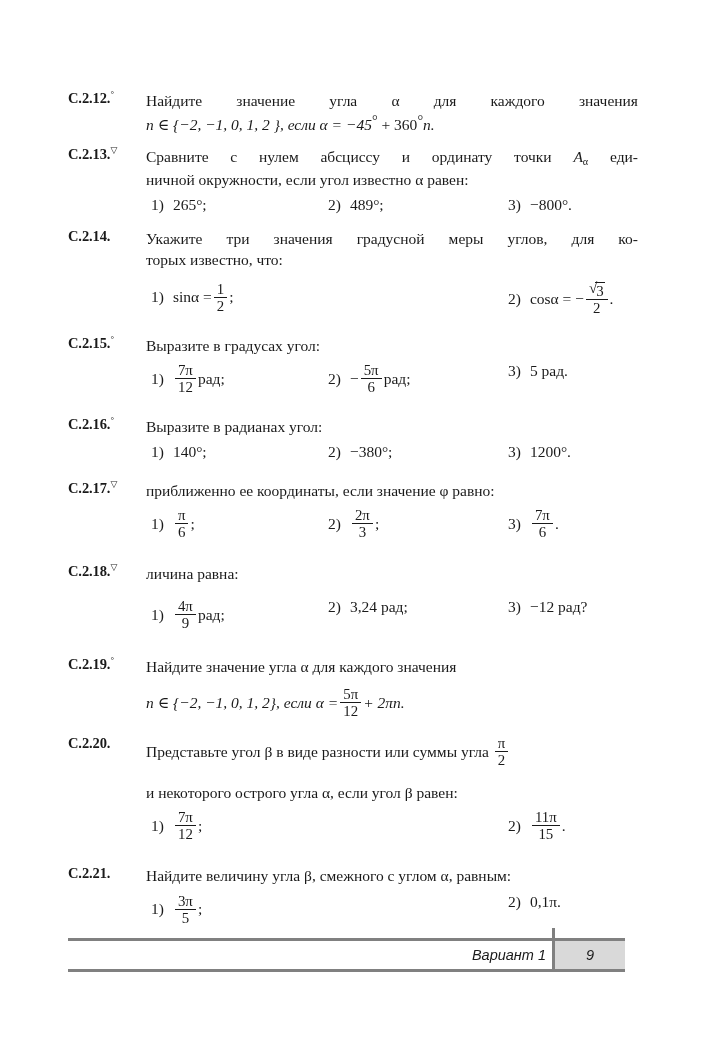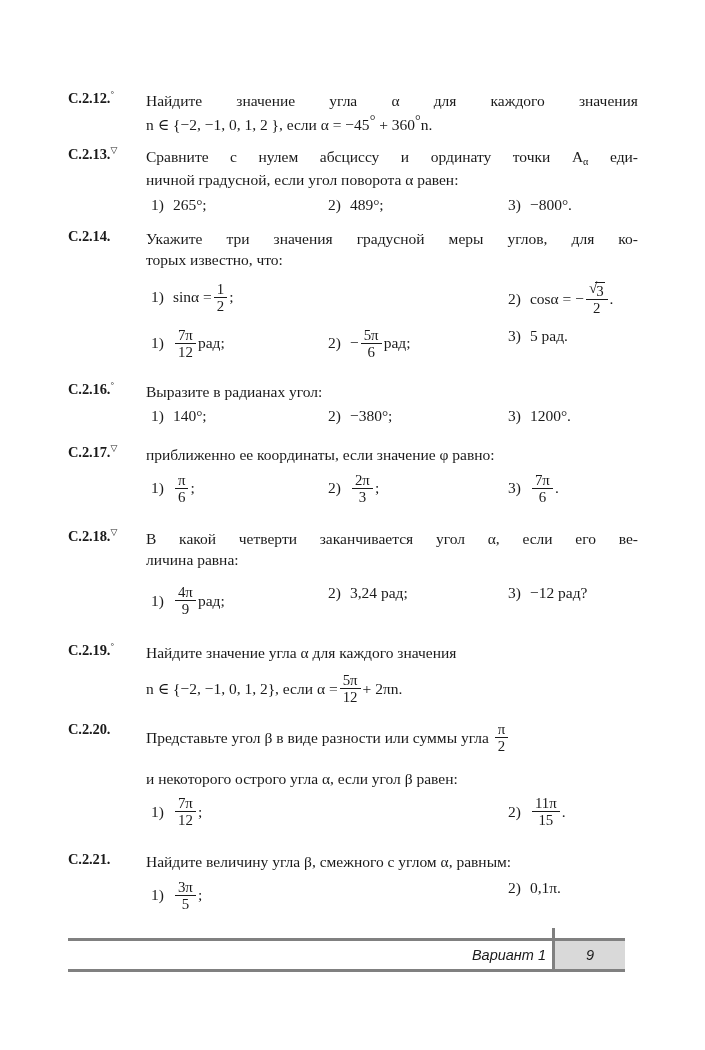--- a/index.html
+++ b/index.html
@@ -80,21 +80,21 @@
     font-size: 15.5px;
   }
   .opts-frac {
     margin-left: 78px;
     position: relative;
     height: 52px;
     font-size: 15.5px;
   }
 
   
-  .mi { }
+  .mi { font-style: italic; }
   .mr { font-style: normal; }
 
   .frac {
     display: inline-block;
     vertical-align: -0.52em;
     text-align: center;
     margin: 0 2px;
     line-height: 1.08;
   }
   .frac .num {
@@ -213,21 +213,21 @@
         <div style="margin-top:3px;">
           <span class="mi">n ∈ {−2, −1, 0, 1, 2 }, если α = −45</span><span class="deg">°</span><span> + 360</span><span class="deg">°</span><span class="mi">n.</span>
         </div>
       </div>
     </div>
 
     <div class="ex" style="margin-bottom:6px;">
       <div class="ex-num"><span>C.2.13.</span><span class="ex-mark">▽</span></div>
       <div class="ex-body">
         <div class="just"><span>Сравните с нулем абсциссу и ординату точки </span><span class="mi">A</span><sub class="sb">α</sub><span> еди-</span></div>
-        <div>ничной градусной, если угол поворота α равен:</div>
+        <div>ничной окружности, если угол известно α равен:</div>
       </div>
     </div>
     <div class="opts-plain">
       <div class="opt opt-a">
           <span class="opt-lbl">1)</span>
           <span>265°;</span>
         </div>
       <div class="opt opt-b">
           <span class="opt-lbl">2)</span>
           <span>489°;</span>
@@ -259,20 +259,26 @@
         <span class="opt-lbl">2)</span>
         <span class="mr">cosα = −</span>
         <span class="frac">
             <span class="num"><span class="sqrt"><span>3</span></span></span>
             <span class="den">2</span>
           </span>
         <span>.</span>
       </div>
     </div>
 
+    <div class="ex" style="margin-top:12px;margin-bottom:2px;">
+      <div class="ex-num"><span>C.2.15.</span><span class="ex-mark">°</span></div>
+      <div class="ex-body">
+        <div>Выразите в градусах угол:</div>
+      </div>
+    </div>
     <div class="opts-frac" style="height:48px;">
       <div class="opt opt-a" style="top:4px;">
         <span class="opt-lbl">1)</span>
         <span class="frac">
             <span class="num">7π</span>
             <span class="den">12</span>
           </span>
         <span> рад;</span>
       </div>
       <div class="opt opt-b" style="top:4px;">
@@ -340,21 +346,20 @@
             <span class="num">7π</span>
             <span class="den">6</span>
           </span>
         <span>.</span>
       </div>
     </div>
 
     <div class="ex" style="margin-top:12px;margin-bottom:10px;">
       <div class="ex-num"><span>C.2.18.</span><span class="ex-mark">▽</span></div>
       <div class="ex-body">
-        <div class="just">В какой четверти заканчивается угол α, если его ве-</div>
         <div>личина равна:</div>
       </div>
     </div>
     <div class="opts-frac" style="height:48px;">
       <div class="opt opt-a" style="top:4px;">
         <span class="opt-lbl">1)</span>
         <span class="frac">
             <span class="num">4π</span>
             <span class="den">9</span>
           </span>

